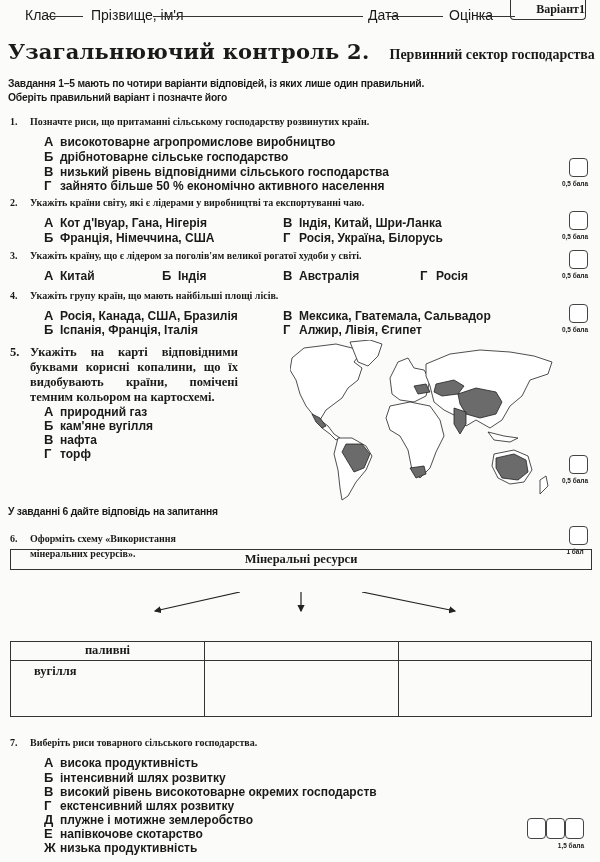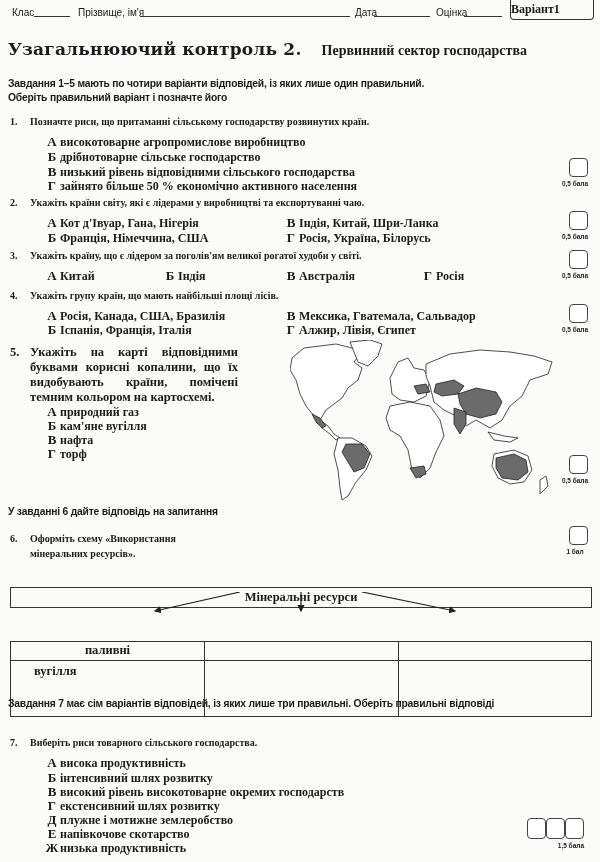--- a/index.html
+++ b/index.html
@@ -1,50 +1,50 @@
 <!DOCTYPE html>
 <html><head>
 <meta charset="utf-8">
 <style>
   * { box-sizing: border-box; margin: 0; padding: 0; }
   html, body { width: 600px; height: 862px; background: #fbfbf9; overflow: hidden; }
   body { position: relative; color: #1a1a1a; font-family: "DejaVu Serif", serif; }
 
   
-  .hdr { position: absolute; top: 7px; left: 12px; width: 500px; height: 14px; font-family: "Liberation Sans", sans-serif; font-size: 10px; }
+  .hdr { position: absolute; top: 7px; left: 25px; width: 500px; height: 14px; font-family: "Liberation Sans", sans-serif; font-size: 14px; }
   .hdr span { position: absolute; top: 0; }
   .hdr .line { position: absolute; top: 9px; border-bottom: 1px solid #333; height: 0; }
-  .variant { position: absolute; top: 0; left: 510px; width: 84px; height: 20px; border: 1.2px solid #333; border-top: none; border-radius: 0 0 4px 4px; font-family: "Liberation Serif", serif; font-weight: bold; font-size: 12px; text-align: left; line-height: 18px; }
+  .variant { position: absolute; top: 0; left: 510px; width: 76px; height: 20px; border: 1.2px solid #333; border-top: none; border-radius: 0 0 4px 4px; font-family: "Liberation Serif", serif; font-weight: bold; font-size: 12px; text-align: right; line-height: 18px; }
 
   .title { position: absolute; top: 39px; left: 8px; white-space: nowrap; }
-  .title .t1 { font-family: "DejaVu Serif", serif; font-weight: bold; font-size: 17px; letter-spacing: 0.2px; }
+  .title .t1 { font-family: "DejaVu Serif", serif; font-weight: bold; font-size: 21px; letter-spacing: 0.2px; }
   .title .t2 { font-family: "Liberation Serif", serif; font-weight: bold; font-size: 14px; margin-left: 15px; }
 
   .instr { position: absolute; left: 8px; font-family: "Liberation Sans", sans-serif; font-weight: bold; font-size: 10.3px; line-height: 14px; letter-spacing: -0.2px; }
 
   .q { position: absolute; left: 10px; font-family: "Liberation Serif", serif; font-weight: bold; font-size: 10px; white-space: nowrap; }
   .q .num { display: inline-block; width: 20px; }
-  .opt { position: absolute; font-family: Liberation Serif, serif; font-weight: bold; font-size: 12px; white-space: nowrap; text-align: center; }
+  .opt { position: absolute; font-family: Liberation Sans, sans-serif; font-weight: bold; font-size: 12px; white-space: nowrap; }
   .opt .let { display: inline-block; width: 16px; font-size: 13px; }
 
   .score { position: absolute; left: 565px; width: 26px; text-align: center; }
   .score .box { width: 19px; height: 19px; border: 1.2px solid #444; border-radius: 4px; margin: 0 auto; background: #fff; }
   .score .lbl { font-family: "Liberation Sans", sans-serif; font-size: 6.5px; font-weight: bold; margin-top: 3px; white-space: nowrap; margin-left: -6px; }
   .score3 { position: absolute; left: 527px; top: 818px; }
   .score3 .boxes { display: flex; }
   .score3 .box { width: 19px; height: 21px; border: 1.2px solid #444; border-radius: 4px; background: #fff; }
   .score3 .lbl { font-family: "Liberation Sans", sans-serif; font-size: 6.5px; font-weight: bold; text-align: right; margin-top: 3px; }
 
   .q5text { position: absolute; left: 30px; top: 345px; width: 208px; font-family: "Liberation Serif", serif; font-weight: bold; font-size: 12.5px; line-height: 15px; text-align: justify; }
   .q5num { position: absolute; left: 10px; top: 345px; font-family: "Liberation Serif", serif; font-weight: bold; font-size: 12.5px; }
 
   .map { position: absolute; left: 290px; top: 340px; width: 270px; height: 162px; }
 
   
-  .scheme-top { position: absolute; left: 10px; top: 587px; width: 582px; height: 21px; border: 1.2px solid #333; text-align: center; font-family: "Liberation Serif", serif; font-weight: bold; font-size: 12.5px; line-height: 19px; }
+  .scheme-top { position: absolute; left: 10px; top: 549px; width: 582px; height: 21px; border: 1.2px solid #333; text-align: center; font-family: "Liberation Serif", serif; font-weight: bold; font-size: 12.5px; line-height: 19px; }
   .arrows { position: absolute; left: 10px; top: 592px; width: 582px; height: 22px; }
   .grid { position: absolute; left: 10px; top: 641px; width: 582px; height: 76px; border: 1.2px solid #333; display: grid; grid-template-columns: 194px 194px 1fr; grid-template-rows: 19px 1fr; }
   .grid .cell { border-right: 1.2px solid #333; font-family: "Liberation Serif", serif; font-weight: bold; font-size: 12.5px; }
   .grid .cell.last { border-right: none; }
   .grid .head { border-bottom: 1.5px solid #333; text-align: center; line-height: 17px; }
   .grid .body { padding: 3px 0 0 23px; }
 </style>
 </head>
 <body>
 
@@ -189,21 +189,20 @@
 <div class="grid">
   <div class="cell head">паливні</div>
   <div class="cell head"></div>
   <div class="cell head last"></div>
   <div class="cell body">вугілля</div>
   <div class="cell body"></div>
   <div class="cell body last"></div>
 </div>
 
 <div class="instr" style="top:697px">
-  <div>Завдання 7 має сім варіантів відповідей, із яких лише три правильні. Оберіть правильні відповіді</div>
 </div>
 
 <div class="q" style="top:737px">
   <span class="num">7.</span><span>Виберіть риси товарного сільського господарства.</span>
 </div>
 <div class="opt" style="left:44px;top:755px"><span class="let">А</span><span>висока продуктивність</span></div>
 <div class="opt" style="left:44px;top:770px"><span class="let">Б</span><span>інтенсивний шлях розвитку</span></div>
 <div class="opt" style="left:44px;top:784px"><span class="let">В</span><span>високий рівень високотоварне окремих господарств</span></div>
 <div class="opt" style="left:44px;top:798px"><span class="let">Г</span><span>екстенсивний шлях розвитку</span></div>
 <div class="opt" style="left:44px;top:812px"><span class="let">Д</span><span>плужне і мотижне землеробство</span></div>

